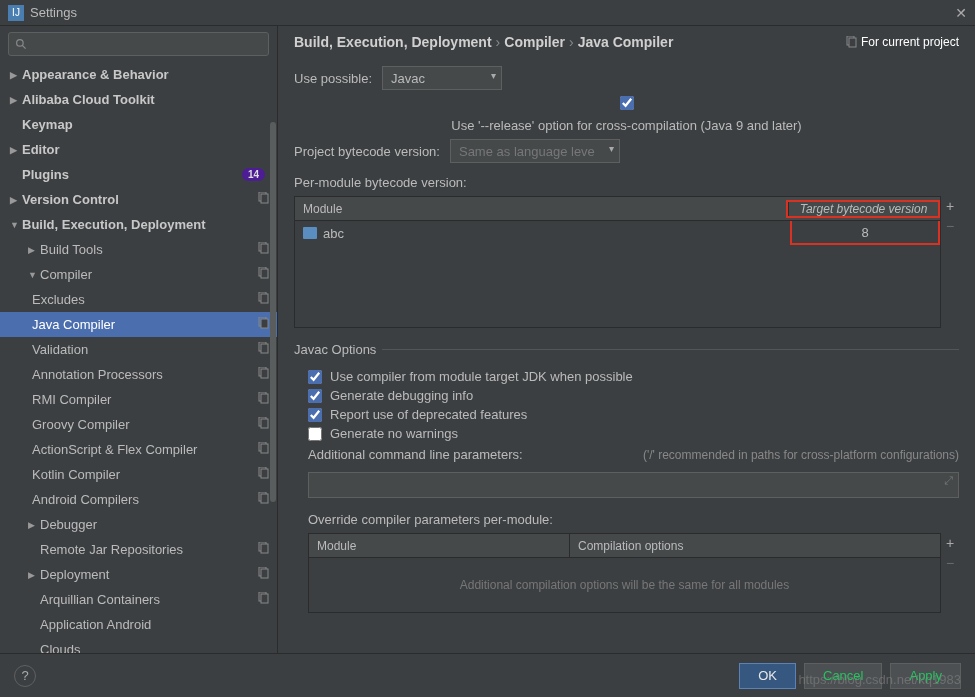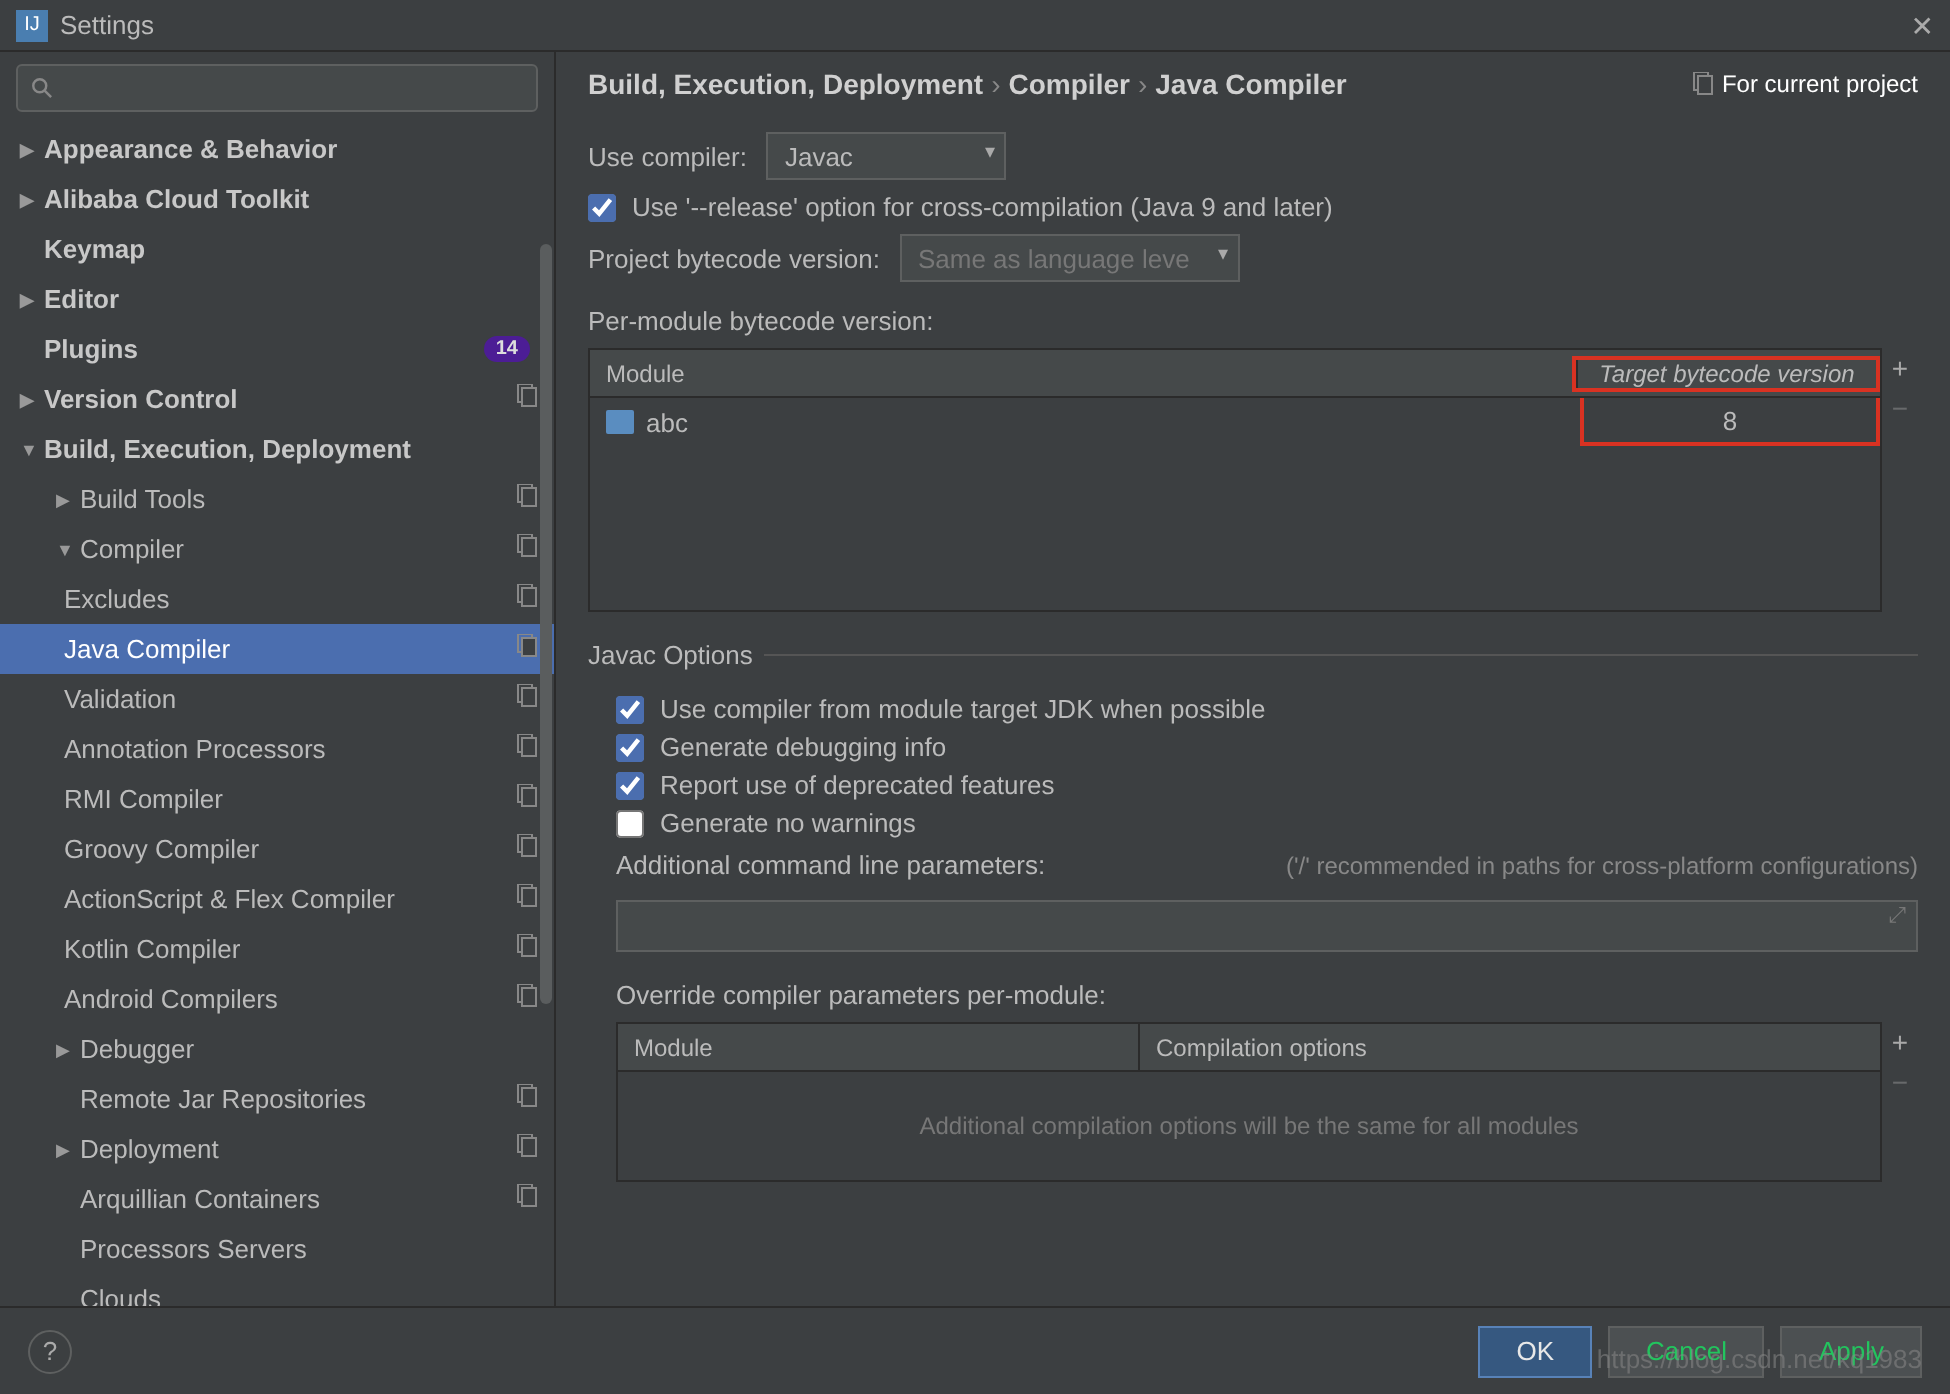--- a/index.html
+++ b/index.html
@@ -28,21 +28,21 @@
 .breadcrumb { display: flex; align-items: center; gap: 4px; font-size: 14px; color: #ccc; }
 .breadcrumb b { font-weight: bold; color: #d0d0d0; }
 .breadcrumb .sep { color: #888; }
 .for-project { margin-left: auto; color: #ffffff; font-size: 12px; display: flex; align-items: center; gap: 4px; }
 .content { flex: 1; padding: 4px 16px 8px 16px; overflow-y: auto; }
 .row { display: flex; align-items: center; margin: 6px 0; gap: 10px; }
 select.dd, .dd { background: #45494a; border: 1px solid #5e6060; color: #bbb; padding: 3px 24px 3px 8px; height: 24px; font-size: 13px; border-radius: 0; appearance: none; position: relative; }
 .dd-wrap { position: relative; display: inline-block; }
 .dd-wrap::after { content: "▾"; position: absolute; right: 6px; top: 4px; font-size: 10px; color: #aaa; pointer-events: none; }
 .checkbox-row { display: flex; align-items: center; gap: 8px; margin: 4px 0 4px 14px; }
-.checkbox-row.nomargin { margin-left: 0; }
+.checkbox-row.nomargin { margin-left: 0; flex-direction: column; }
 input[type=checkbox] { width: 14px; height: 14px; accent-color: #4b6eaf; }
 .section-label { margin: 12px 0 6px 0; color: #bbb; }
 .table { border: 1px solid #2b2b2b; background: #3c3f41; }
 .table-head { display: flex; background: #45494a; border-bottom: 1px solid #2b2b2b; height: 24px; align-items: center; }
 .th { padding: 0 8px; font-size: 12px; color: #bbb; }
 .th1 { flex: 1; } .th2 { width: 150px; text-align: center; border-left: 1px solid #2b2b2b; height: 100%; display:flex;align-items:center;justify-content:center;font-style:italic; }
 .table-body { min-height: 106px; }
 .tr { display: flex; height: 24px; align-items: center; }
 .td1 { flex: 1; padding: 0 8px; display: flex; align-items: center; gap: 6px; }
 .td2 { width: 150px; text-align: center; }
@@ -233,21 +233,21 @@
         <div class="tree-item ind1">
           <span class="arrow"></span>
           <span class="label">Arquillian Containers</span>
           <span><svg class="copy-svg" viewBox="0 0 12 12">
               <rect x="2" y="0" width="7" height="9" fill="none" stroke="#888"></rect>
               <rect x="4" y="2" width="7" height="9" fill="#3c3f41" stroke="#888"></rect>
             </svg></span>
         </div>
         <div class="tree-item ind1">
           <span class="arrow"></span>
-          <span class="label">Processors Servers</span>
+          <span class="label">Application Android</span>
         </div>
         <div class="tree-item ind1">
           <span class="arrow"></span>
           <span class="label">Clouds</span>
         </div>
       </div>
   </div>
 
   <div class="main">
     <div class="header">
@@ -262,21 +262,21 @@
         <svg class="copy-svg" viewBox="0 0 12 12">
             <rect x="2" y="0" width="7" height="9" fill="none" stroke="#888"></rect>
             <rect x="4" y="2" width="7" height="9" fill="#3c3f41" stroke="#888"></rect>
           </svg>
         <span>For current project</span>
       </div>
     </div>
 
     <div class="content">
       <div class="row">
-        <span>Use compiler:</span>
+        <span>Use possible:</span>
         <span class="dd-wrap"><select class="dd" style="width:120px"><option>Javac</option></select></span>
       </div>
       <div class="checkbox-row nomargin">
         <input type="checkbox" checked="" style="">
         <span>Use '--release' option for cross-compilation (Java 9 and later)</span>
       </div>
       <div class="row">
         <span>Project bytecode version:</span>
         <span class="dd-wrap"><select class="dd" style="width:170px;color:#777"><option>Same as language level</option></select></span>
       </div>

